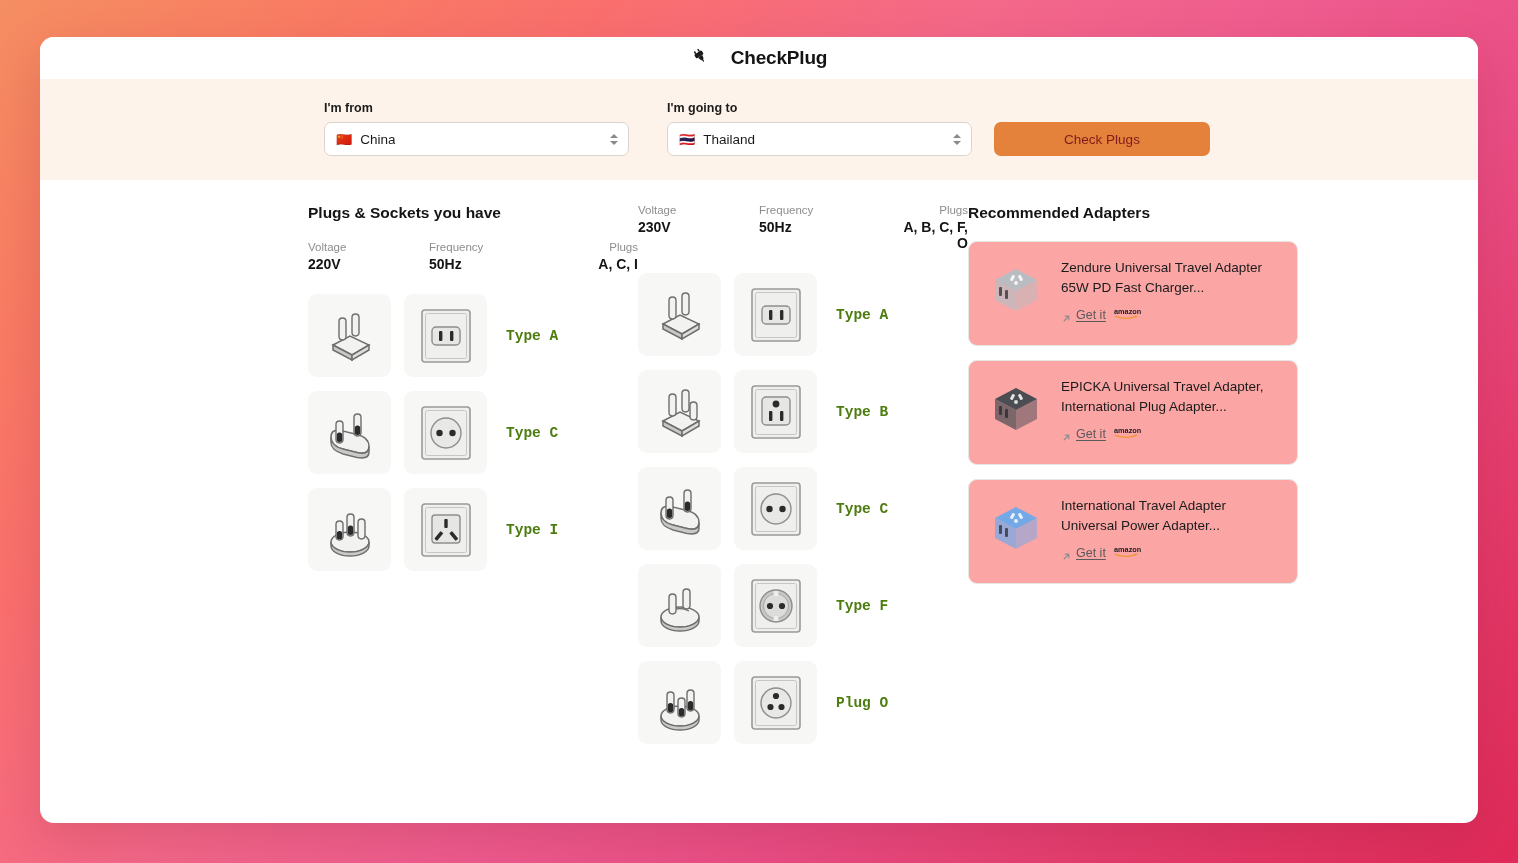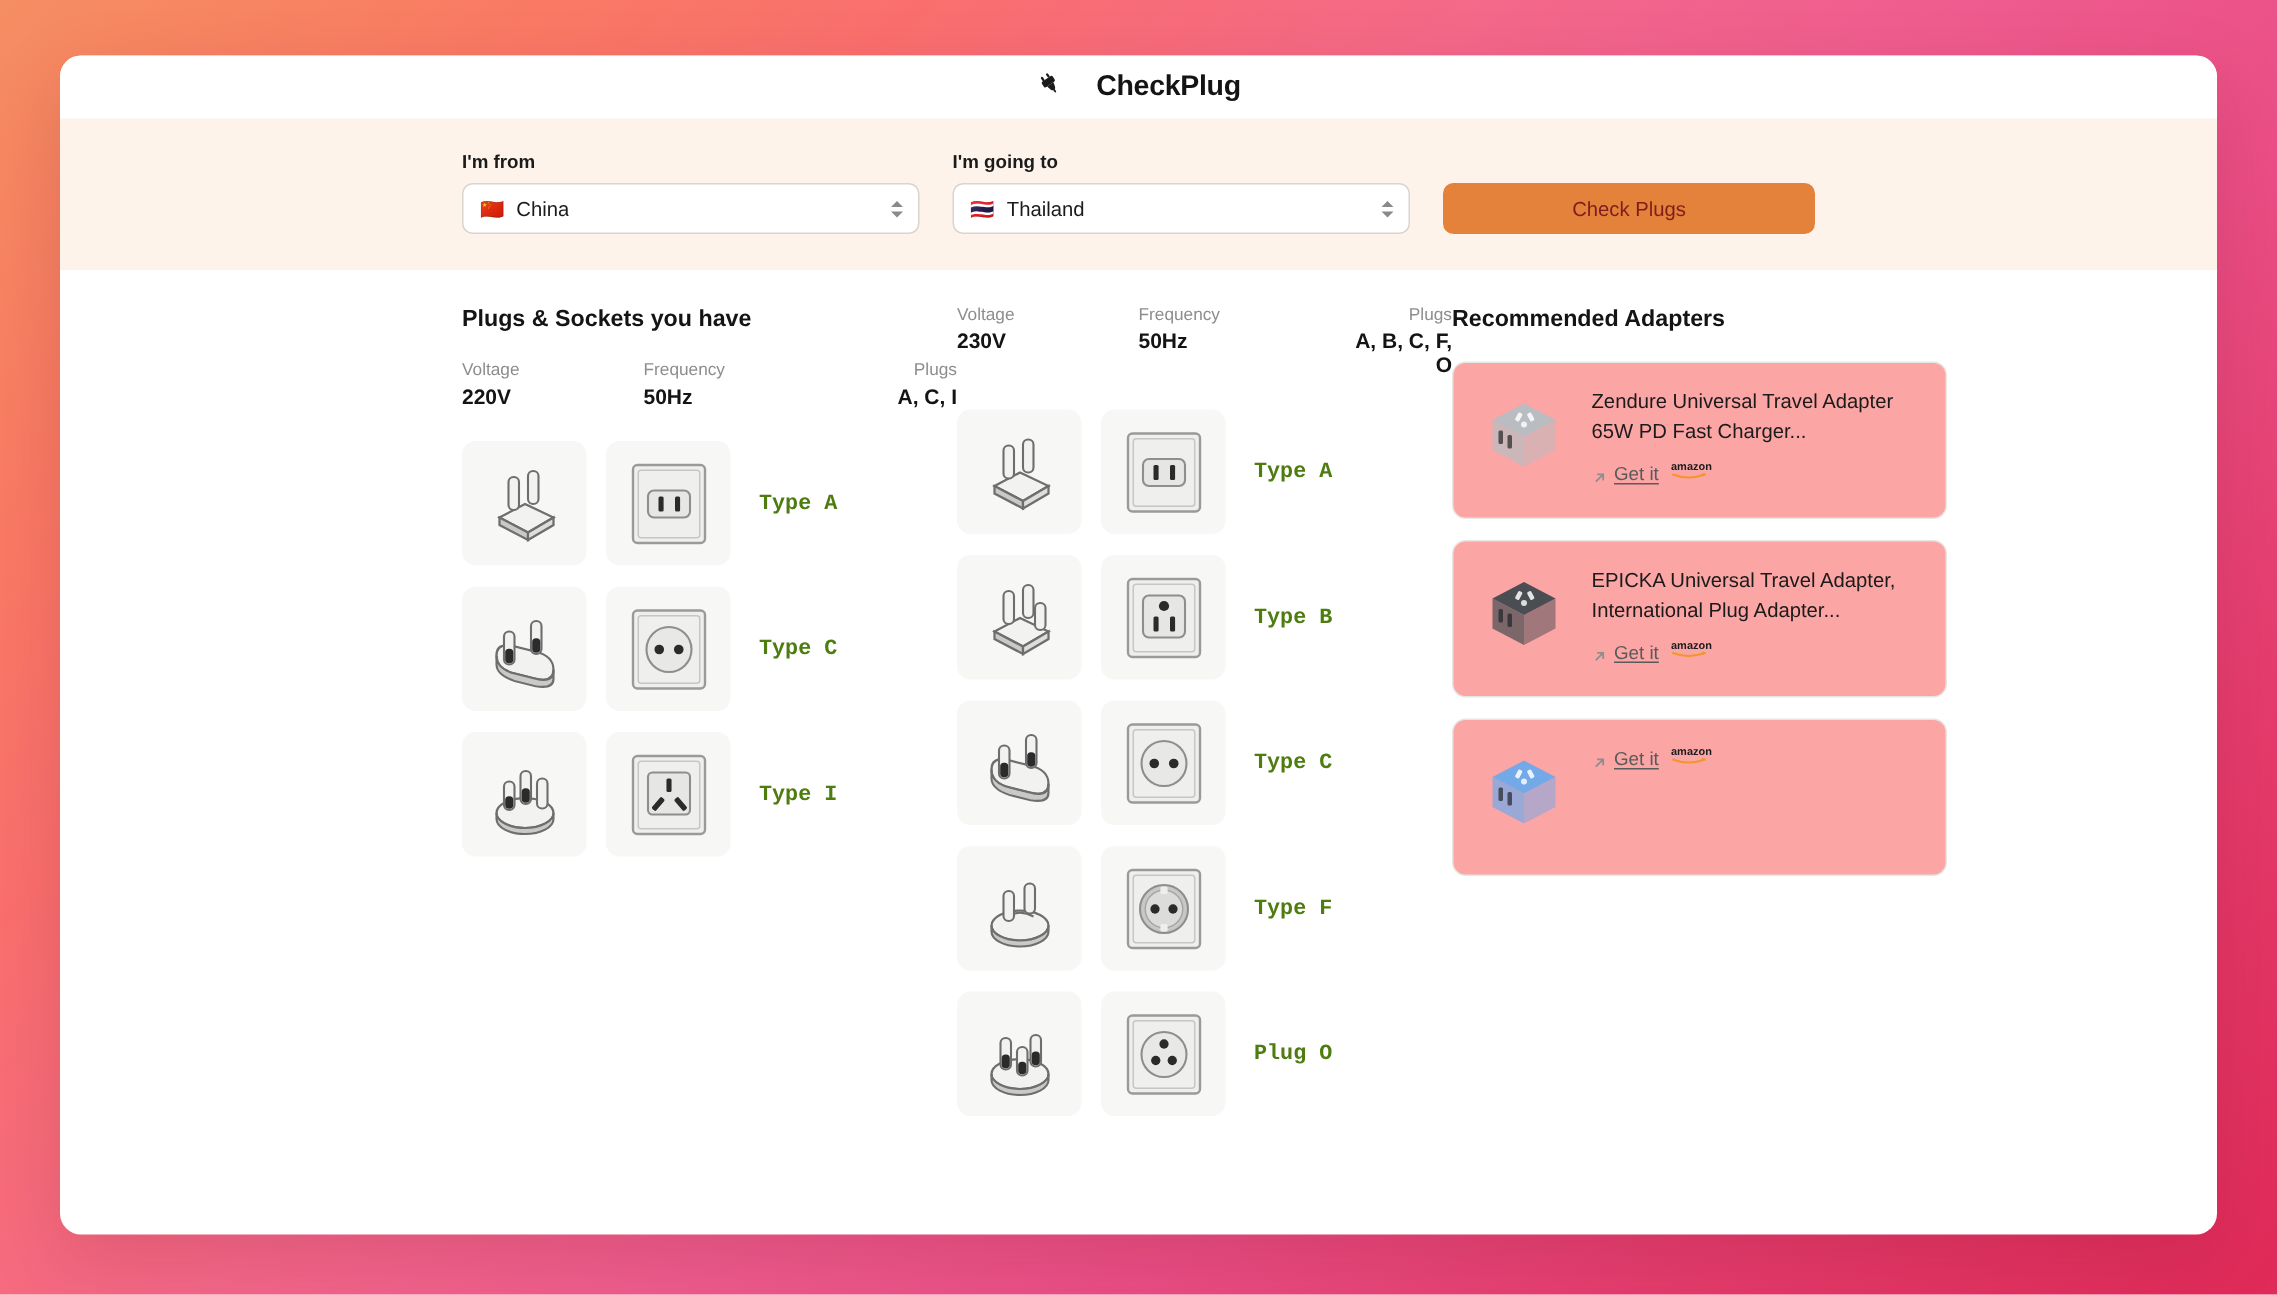--- a/index.html
+++ b/index.html
@@ -39,21 +39,21 @@
     font-size: 19px; font-weight: bold; color: #141414;
     letter-spacing: -0.2px;
   }
 
   
   .formbar {
     background: #fdf3ea;
     padding: 22px 268px 24px 268px;
     display: flex; align-items: flex-end; gap: 22px;
   }
-  .field { display: flex; flex-direction: column; gap: 7px; }
+  .field { display: flex; flex-direction: column; gap: 7px; margin-left: 16px; }
   .field.from  { width: 305px; }
   .field.to    { width: 305px; justify-content: center; }
   .field-label {
     font-size: 12.5px; font-weight: bold; color: #1b1b1b;
   }
   .select-box {
     position: relative;
     height: 34px;
     background: #ffffff;
     border: 1px solid #d9d4ce;
@@ -538,21 +538,21 @@
                 <path d="M30 8 L51 19 L30 30 L9 19 Z" fill="#74a9e8"></path>
                 <path d="M9 19 L30 30 L30 50 L9 39 Z" fill="#74a9e8" opacity="0.72"></path>
                 <path d="M30 30 L51 19 L51 39 L30 50 Z" fill="#74a9e8" opacity="0.52"></path>
                 <rect x="25" y="14" width="3" height="6" rx="1" fill="#ffffff" opacity="0.85" transform="rotate(28 26.5 17)"></rect>
                 <rect x="33" y="14" width="3" height="6" rx="1" fill="#ffffff" opacity="0.85" transform="rotate(-28 34.5 17)"></rect>
                 <circle cx="30" cy="22" r="2" fill="#ffffff" opacity="0.8"></circle>
                 <rect x="13" y="26" width="3" height="9" rx="1" fill="#22242a" opacity="0.7"></rect>
                 <rect x="19" y="29" width="3" height="9" rx="1" fill="#22242a" opacity="0.7"></rect>
               </svg>
             </div>
-            <div class="adapter-info"><span class="get-it">
+            <div class="adapter-info"><div class="adapter-name">International Travel Adapter Universal Power Adapter...</div><span class="get-it">
                 <span class="arrow-ne"><svg width="11" height="11" viewBox="0 0 12 12">
                     <path d="M3.5 8.5 L8.5 3.5 M4.6 3.5 H8.5 V7.4" fill="none" stroke="#8d8d8d" stroke-width="1.3" stroke-linecap="round" stroke-linejoin="round"></path>
                   </svg></span>
                 <span class="get-it-text">Get it</span>
                 <span class="amazon-logo"><svg width="40" height="14" viewBox="0 0 60 20">
                     <text x="0" y="11" font-family="&quot;Liberation Sans&quot;, sans-serif" font-size="11" font-weight="bold" fill="#1b1b1b">amazon</text>
                     <path d="M2 15 q15 6 32 0" fill="none" stroke="#f0972a" stroke-width="2" stroke-linecap="round"></path>
                     <path d="M31 13.2 l4 1.6 l-3.4 2.3 z" fill="#f0972a"></path>
                   </svg></span>
               </span></div>

